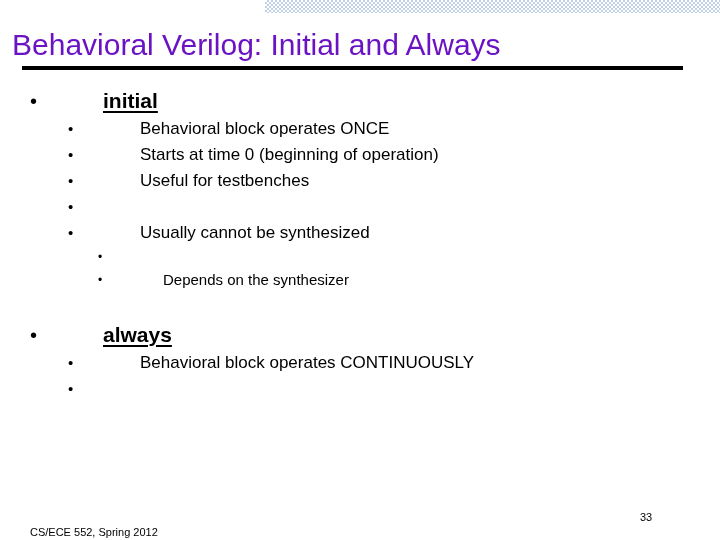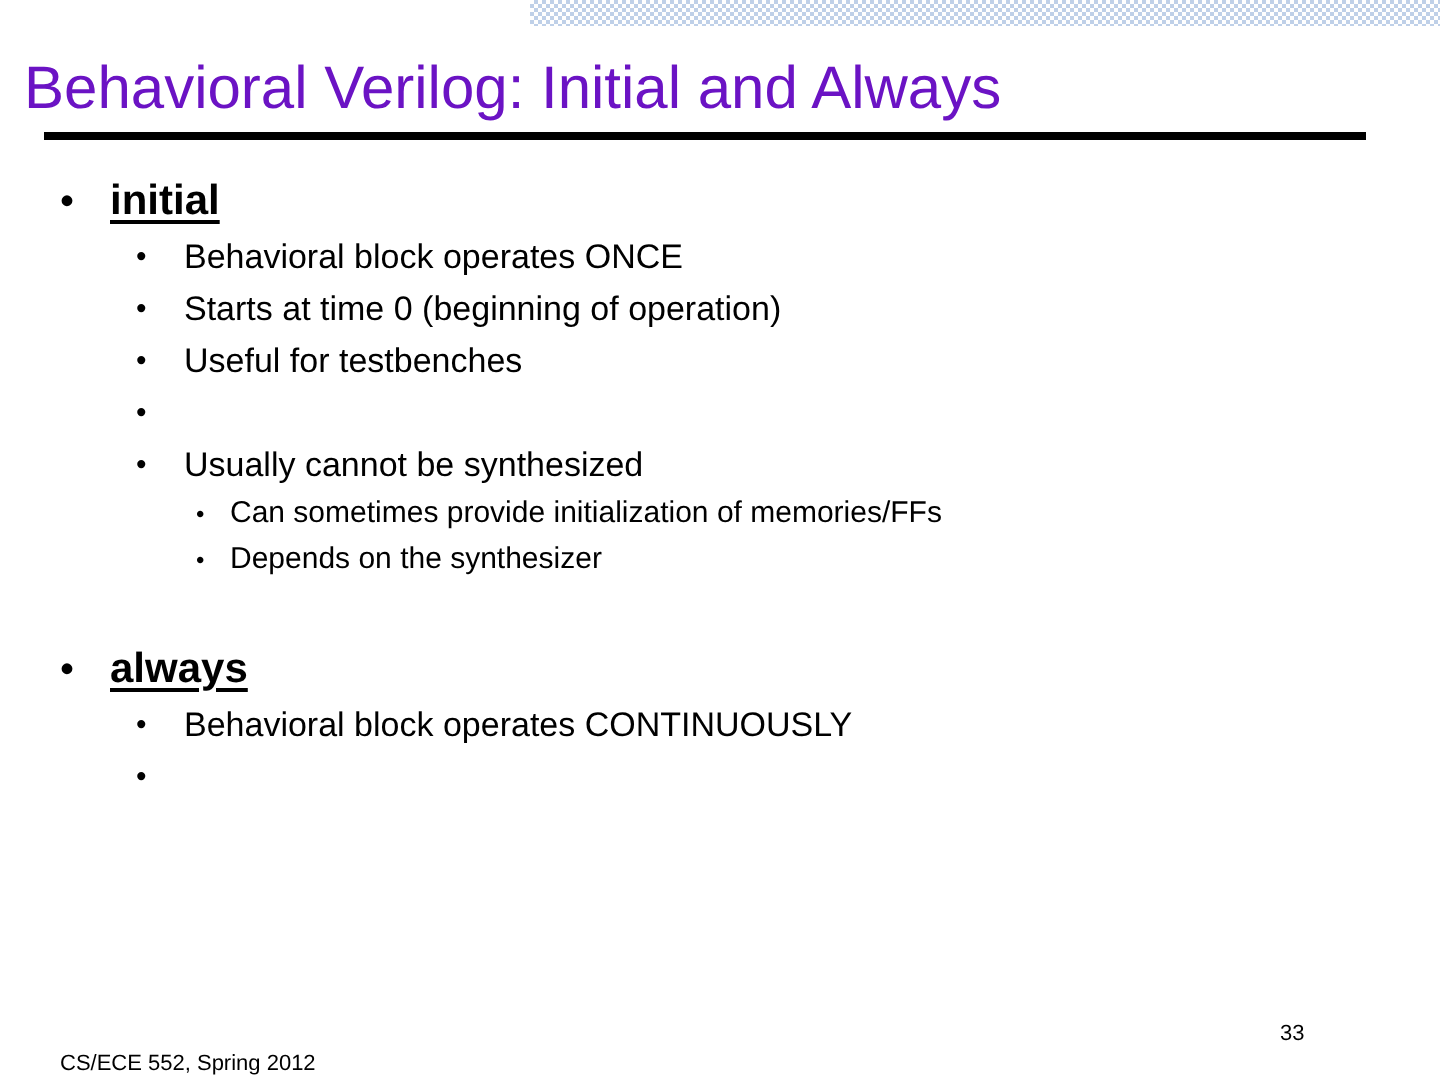--- a/index.html
+++ b/index.html
@@ -66,20 +66,21 @@
     color: #000000;
   }
 
   .bullet-mark {
     flex: 0 0 auto;
     text-align: left;
   }
   .bullet-text {
     flex: 0 1 auto;
     white-space: nowrap;
+    margin-left: 48px;
   }
 
   
   .lvl1 {
     padding-left: 30px;
     margin-bottom: 2px;
   }
   .lvl1 .bullet-mark {
     width: 25px;
     font-size: 20px;
@@ -176,21 +177,20 @@
   </div>
   <div class="bullet-row lvl2">
     <span class="bullet-mark">•</span>
   </div>
   <div class="bullet-row lvl2">
     <span class="bullet-mark">•</span>
     <span class="bullet-text">Usually cannot be synthesized</span>
   </div>
   <div class="bullet-row lvl3">
     <span class="bullet-mark">•</span>
-    <span class="bullet-text">Can sometimes provide initialization of memories/FFs</span>
   </div>
   <div class="bullet-row lvl3">
     <span class="bullet-mark">•</span>
     <span class="bullet-text">Depends on the synthesizer</span>
   </div>
 
   <div class="section-gap"></div>
 
   <div class="bullet-row lvl1">
     <span class="bullet-mark">•</span>

